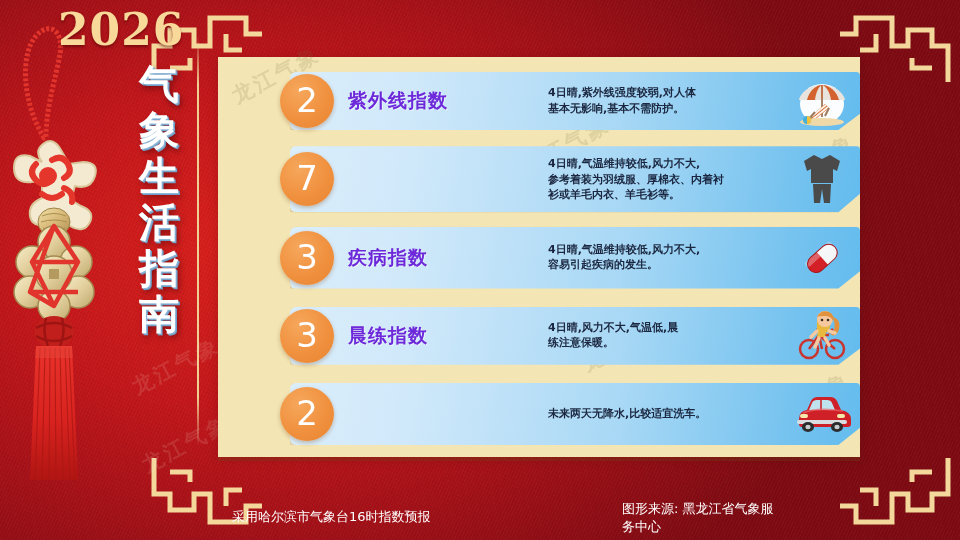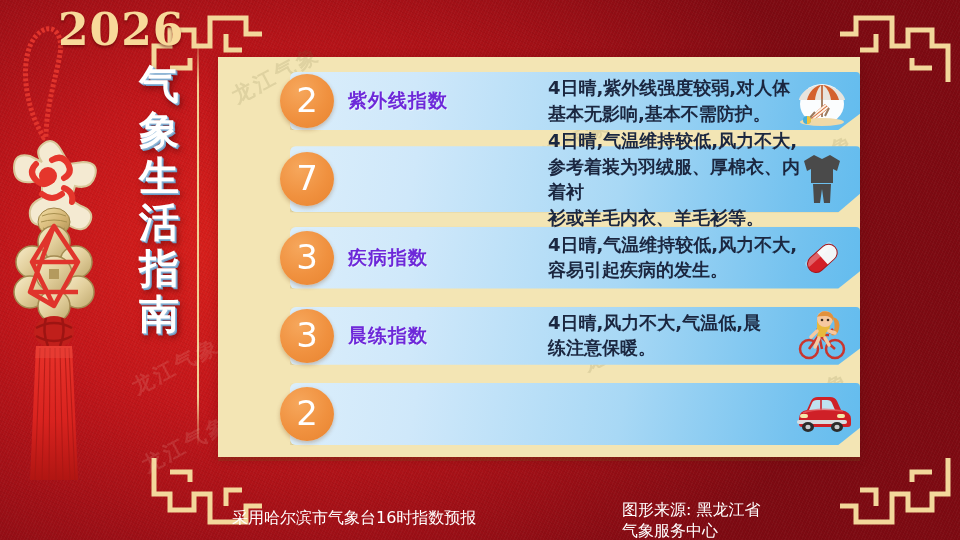--- a/index.html
+++ b/index.html
@@ -139,38 +139,38 @@
     color: #6d28d9;
     white-space: nowrap;
     text-shadow: 1px 1px 0 rgba(255,255,255,.45);
   }
 
   .rowdesc {
     position: absolute; left: 268px; top: 50%; transform: translateY(-50%);
     width: 262px;
     z-index: 3;
     font-family: "DejaVu Sans", "Liberation Sans", sans-serif;
-    font-weight: 700; font-size: 18px; line-height: 1.42;
+    font-weight: 700; font-size: 11px; line-height: 1.42;
     color: #1b2740;
     white-space: pre-line;
   }
 
   .rowicon {
     position: absolute; right: 2px; top: 50%; transform: translateY(-50%);
     width: 60px; height: 56px; z-index: 4;
     display: flex; align-items: center; justify-content: center;
   }
 
   
   #footer {
     position: absolute; left: 0; bottom: 0; width: 776px; height: 60px;
     z-index: 6;
     color: #ffffff;
     font-family: "DejaVu Sans", "Liberation Sans", sans-serif;
-    font-size: 16px; font-weight: 400;
+    font-size: 13px; font-weight: 400;
   }
   #footer .left  { position: absolute; left: 232px; top: 28px; }
   #footer .right { position: absolute; left: 622px; top: 20px; }
 
   
   #panel-shadow {
     position: absolute; left: 218px; top: 457px; width: 642px; height: 4px;
     background: rgba(120,90,30,.25); z-index: 4;
   }
 </style>
@@ -393,20 +393,21 @@
             <path d="M24 27 L20 36 M30 27 L34 34" stroke="#f6c8a0" stroke-width="3.5" stroke-linecap="round"></path>
           </svg>
         </div>
       </div>
 
       <div class="row row-5">
         <div class="bar"></div>
         <div class="badge">
           <span>2</span>
         </div>
+        <div class="rowdesc">未来两天无降水,比较适宜洗车。</div>
         <div class="rowicon">
           <svg width="58" height="42" viewBox="0 0 58 42">
             <path d="M6 26 q0 -8 8 -9 l4 -9 q2 -4 7 -4 h12 q5 0 7 4 l4 9 q10 2 10 9 v5 q0 3 -3 3 h-46 q-3 0 -3 -3 Z" fill="#cf2027"></path>
             <path d="M16 17 l3 -7 q1 -3 5 -3 h10 q4 0 5 3 l3 7 Z" fill="#bfe2ef"></path>
             <path d="M28 7 v10" stroke="#cf2027" stroke-width="1.6"></path>
             <rect x="4" y="27" width="50" height="4" rx="2" fill="#d9dde0"></rect>
             <rect x="7" y="21" width="8" height="4" rx="2" fill="#f5e8a8"></rect>
             <rect x="44" y="21" width="8" height="4" rx="2" fill="#f5e8a8"></rect>
             <ellipse cx="15" cy="34" rx="6" ry="5" fill="#2b2b2b"></ellipse>
             <ellipse cx="44" cy="34" rx="6" ry="5" fill="#2b2b2b"></ellipse>

